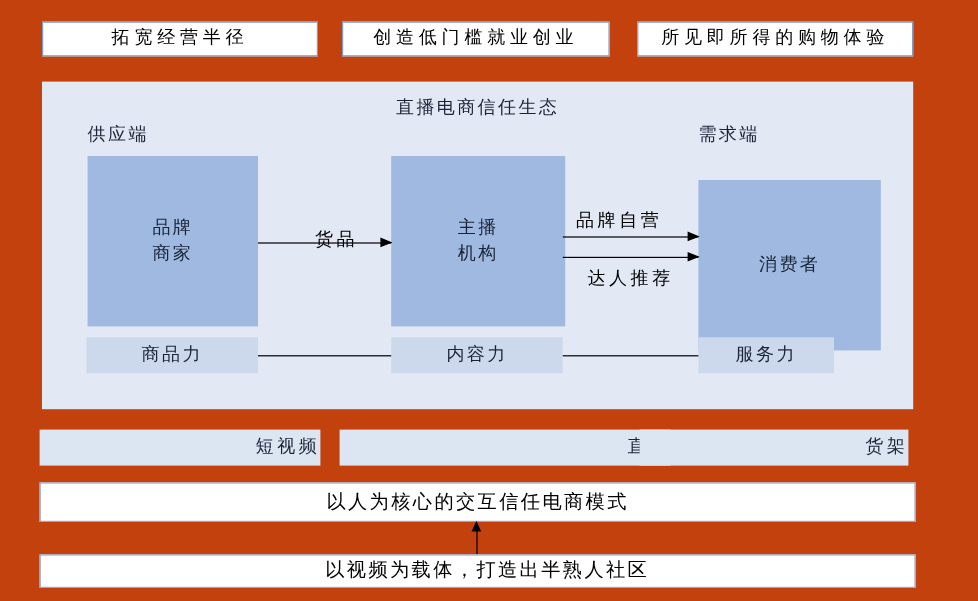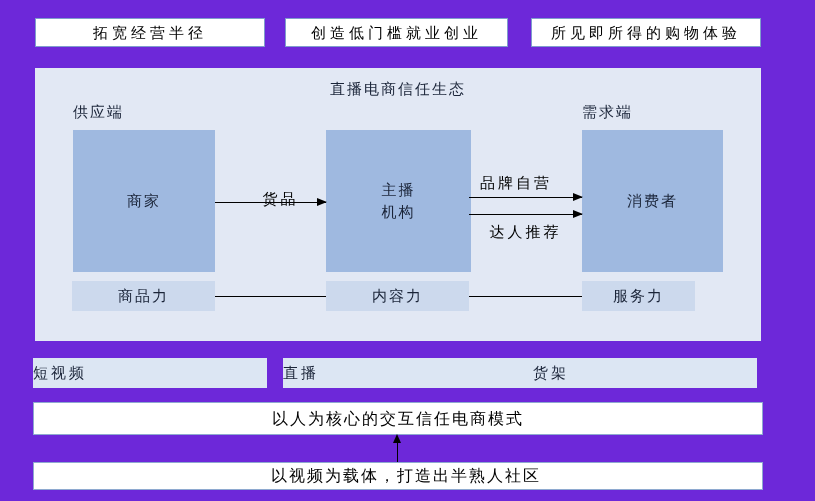--- a/index.html
+++ b/index.html
@@ -1,20 +1,20 @@
 <!DOCTYPE html>
 <html><head>
 <meta charset="utf-8">
 <style>
   html,body{margin:0;padding:0;background:#ffffff;}
   #stage{
     position:relative;
     width:815px;height:501px;
-    background:#6d28d9;
-    font-family:Liberation Sans, sans-serif;
+    background:#c2410c;
+    font-family:Liberation Serif, serif;
     color:#101624;
     overflow:hidden;
   }
   .abs{position:absolute;box-sizing:border-box;}
   
   .benefit{
     top:18px;height:29px;
     background:#ffffff;
     border:1px solid #7f9dcc;
     line-height:27px;text-align:center;
@@ -57,21 +57,21 @@
     border-bottom:4px solid transparent;
   }
   .flow-label{
     height:18px;text-align:center;
     font-size:15px;letter-spacing:3px;color:#000000;
   }
   
   .channel{
     top:358px;height:30px;
     background:#dce6f3;
-    line-height:30px;text-align:left;
+    line-height:30px;text-align:right;
     font-size:15px;letter-spacing:3px;color:#1a2438;
   }
   
   .wide-box{
     left:33px;width:730px;
     background:#ffffff;
     border:1px solid #8ea9d0;
     text-align:center;color:#000000;
     font-size:16px;letter-spacing:2px;
   }
@@ -96,27 +96,28 @@
   <div class="abs benefit" style="left:531px;width:230px;">所见即所得的购物体验</div>
 
   <div class="abs panel">
 
     <div class="abs panel-title">直播电商信任生态</div>
 
     <div class="abs side-label" style="left:38px;width:142px;">供应端</div>
     <div class="abs side-label" style="left:547px;width:141px;">需求端</div>
 
     <div class="abs node" style="left:38px;width:142px;">
+      <span>品牌</span>
       <span>商家</span>
     </div>
     <div class="abs node" style="left:291px;width:145px;">
       <span>主播</span>
       <span>机构</span>
     </div>
-    <div class="abs node" style="left:547px;width:141px;">
+    <div class="abs node" style="left:547px;width:152px;margin-top:20px;">
       <span>消费者</span>
     </div>
 
     <div class="abs flow-label" style="left:180px;top:106px;width:131px;margin-top:16px;">货品</div>
     <div class="abs harrow" style="left:180px;top:134px;width:111px;"></div>
 
     <div class="abs flow-label" style="left:434px;top:106px;width:94px;">品牌自营</div>
     <div class="abs harrow" style="left:434px;top:129px;width:113px;"></div>
 
     <div class="abs harrow" style="left:434px;top:146px;width:113px;"></div>

